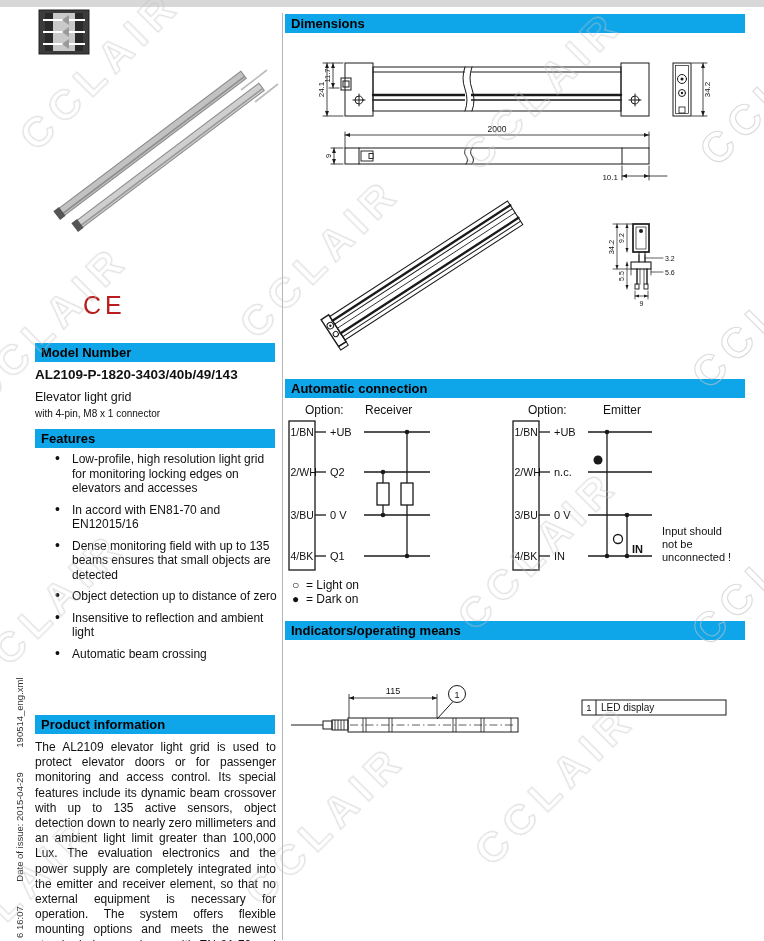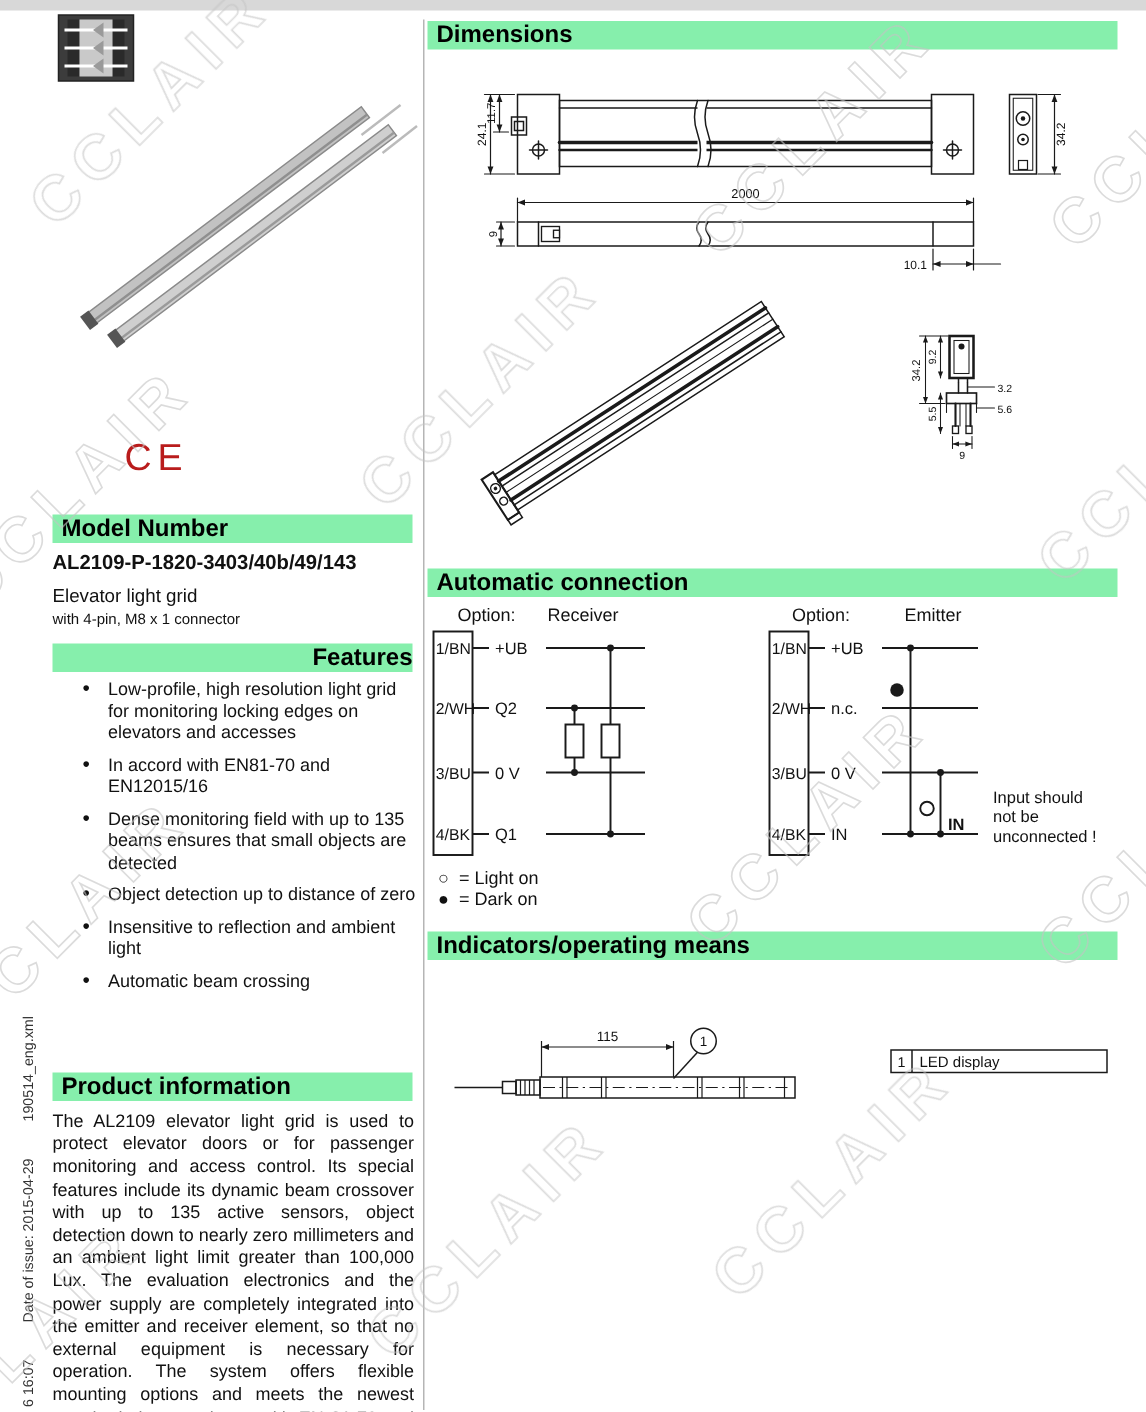--- a/index.html
+++ b/index.html
@@ -1,21 +1,21 @@
 <!DOCTYPE html>
 <html><head>
 <meta charset="utf-8">
 <style>
   html,body{margin:0;padding:0;}
   body{width:764px;height:941px;position:relative;background:#ffffff;
        font-family:"Liberation Sans","DejaVu Sans",sans-serif;color:#111;overflow:hidden;}
   .abs{position:absolute;}
   .top-strip{left:0;top:0;width:764px;height:7px;background:#d8d8d8;}
   .col-divider{left:282px;top:13px;width:1px;height:927px;background:#b5b5b5;}
-  .section-header{height:19px;background:#86efac;font-size:16px;font-weight:bold;
+  .section-header{height:19px;background:#0ea5e9;font-size:13px;font-weight:bold;
       line-height:19px;padding-left:6px;box-sizing:border-box;color:#000;}
   .hdr-left{left:35px;width:240px;}
   .hdr-right{left:285px;width:460px;}
   .model-number{left:35px;top:367px;width:242px;font-size:13.5px;font-weight:bold;}
   .model-name{left:35px;top:390px;width:240px;font-size:12.5px;}
   .model-conn{left:35px;top:408px;width:240px;font-size:10px;}
   .features-list{left:35px;top:452px;width:242px;}
   .feat-item{position:relative;padding-left:37px;margin-bottom:7px;font-size:12px;
       line-height:14.5px;width:206px;}
   .feat-item::before{content:"\2022";position:absolute;left:20px;top:-1px;font-size:14px;}
@@ -74,21 +74,21 @@
   </svg>
 </div>
 
 <div class="abs ce-mark">CE</div>
 
 <div class="abs section-header hdr-left" style="top:343px;">Model Number</div>
 <div class="abs model-number">AL2109-P-1820-3403/40b/49/143</div>
 <div class="abs model-name">Elevator light grid</div>
 <div class="abs model-conn">with 4-pin, M8 x 1 connector</div>
 
-<div class="abs section-header hdr-left" style="top:429px;text-align:right;">Features</div>
+<div class="abs section-header hdr-left" style="top:429px;">Features</div>
 <div class="abs features-list">
   <div class="feat-item">Low-profile, high resolution light grid for monitoring locking edges on elevators and accesses</div>
   <div class="feat-item">In accord with EN81-70 and EN12015/16</div>
   <div class="feat-item">Dense monitoring field with up to 135 beams ensures that small objects are detected</div>
   <div class="feat-item">Object detection up to distance of zero</div>
   <div class="feat-item">Insensitive to reflection and ambient light</div>
   <div class="feat-item">Automatic beam crossing</div>
 </div>
 
 <div class="abs section-header hdr-left" style="top:715px;">Product information</div>
@@ -316,21 +316,21 @@
 </svg>
 </div>
 
 <div class="abs legend">
   <div><span class="sym">○</span><span>= Light on</span></div>
   <div><span class="sym">●</span><span>= Dark on</span></div>
 </div>
 
 <div class="abs section-header hdr-right" style="top:621px;">Indicators/operating means</div>
 
-<div class="abs" style="left:297px;top:648px;">
+<div class="abs" style="left:285px;top:648px;">
 <svg width="460" height="100" viewBox="0 0 460 100">
   <defs>
     <marker id="ar2" viewBox="0 0 10 10" refX="9" refY="5" markerWidth="7" markerHeight="7" orient="auto-start-reverse">
       <path d="M0,1.5 L9,5 L0,8.5 z" fill="#1a1a1a"></path>
     </marker>
   </defs>
   <g stroke="#1a1a1a" fill="none" stroke-width="1">
     <line x1="64" y1="46" x2="64" y2="70" stroke-width="0.8"></line>
     <line x1="152" y1="46" x2="152" y2="70" stroke-width="0.8"></line>
     <line x1="64" y1="50" x2="152" y2="50" stroke-width="0.8" marker-start="url(#ar2)" marker-end="url(#ar2)"></line>

